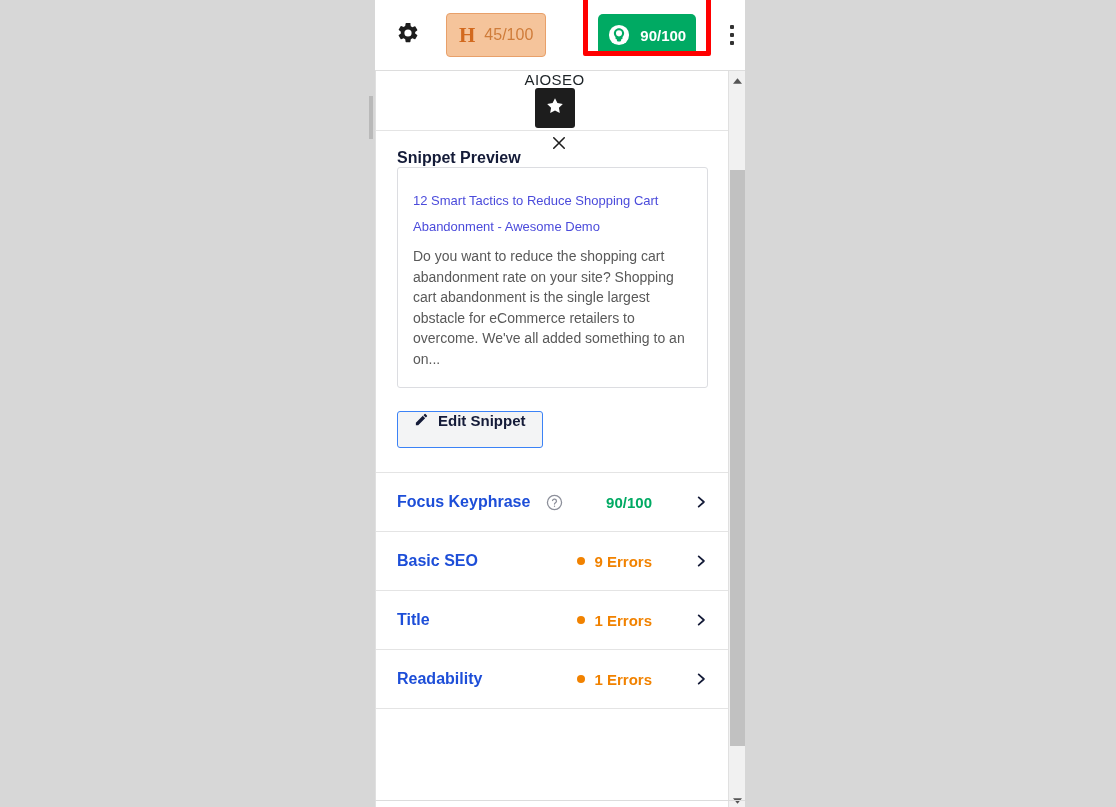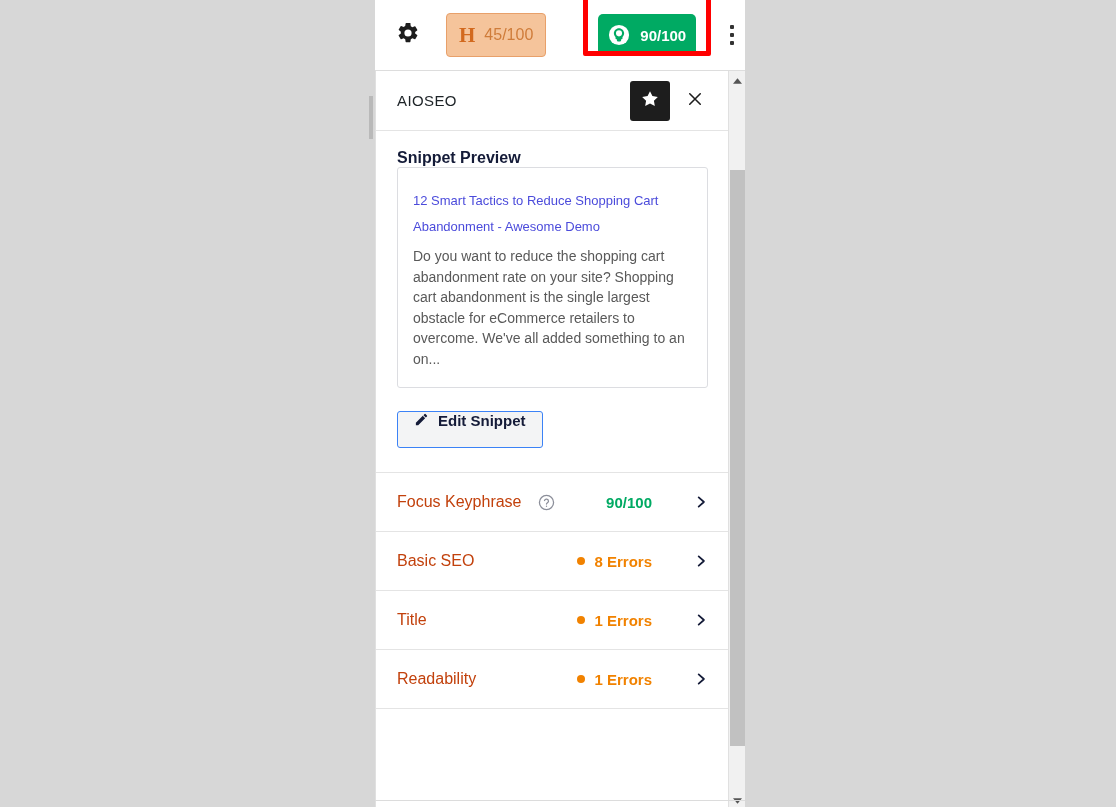--- a/index.html
+++ b/index.html
@@ -149,20 +149,21 @@
     background: #ffffff;
   }
 
   .panel-header {
     height: 60px;
     display: flex;
     align-items: center;
     padding: 0 17px 0 21px;
     border-bottom: 1px solid #e4e4e4;
     background: #ffffff;
+    flex-direction: column;
   }
   .panel-title {
     font-size: 15px;
     color: #1d2327;
     letter-spacing: 0.4px;
     flex: 1;
   }
   .star-btn {
     width: 40px;
     height: 40px;
@@ -233,22 +234,22 @@
     height: 59px;
     display: flex;
     align-items: center;
     padding: 0 21px;
     border-bottom: 1px solid #e4e4e4;
     cursor: pointer;
     background: #ffffff;
   }
   .row-label {
     font-size: 16px;
-    font-weight: normal;
-    color: #c2410c;
+    font-weight: bold;
+    color: #1d4ed8;
     white-space: nowrap;
   }
   .help-icon {
     margin-left: 16px;
     width: 17px;
     height: 17px;
     flex: none;
     cursor: pointer;
   }
   .row-spacer { flex: 1; }
@@ -426,21 +427,21 @@
           </svg>
         </span>
       </div>
 
 
       <div class="row">
         <span class="row-label">Basic SEO</span>
         <span class="row-spacer"></span>
         <span class="row-errors">
           <span class="err-dot"></span>
-          <span class="err-text">8 Errors</span>
+          <span class="err-text">9 Errors</span>
         </span>
         <span class="chev">
           <svg width="14" height="14" viewBox="0 0 24 24" fill="none" stroke="#141b38" stroke-width="3" stroke-linecap="round" stroke-linejoin="round">
             <path d="M8 4 L17 12 L8 20"></path>
           </svg>
         </span>
       </div>
 
       <div class="row">
         <span class="row-label">Title</span>

